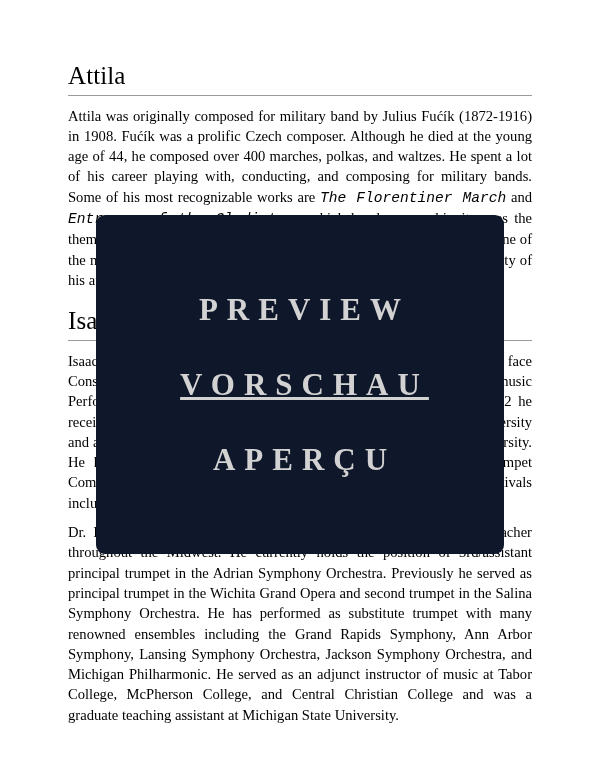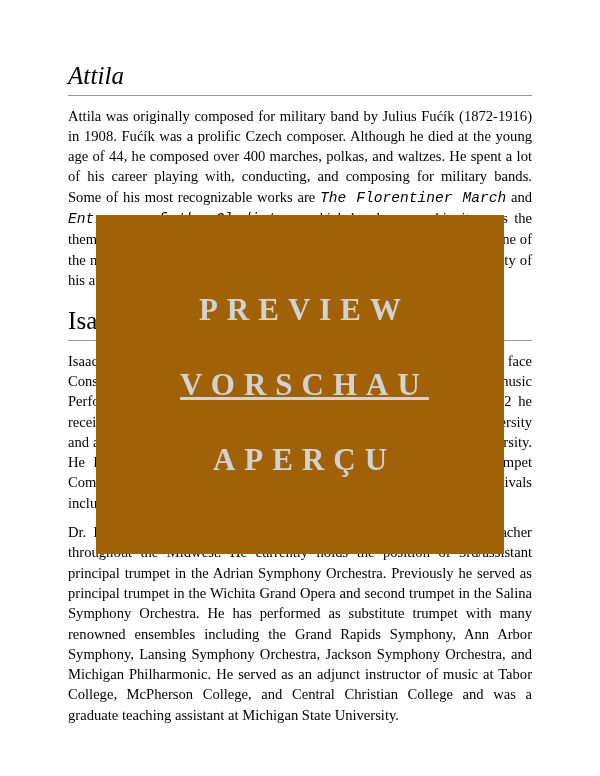--- a/index.html
+++ b/index.html
@@ -93,31 +93,31 @@
   }
 </style>
 </head>
 <body style="background: rgb(255, 255, 255); color: rgb(0, 0, 0);">
 
 <div class="page">
 
   <div class="content">
 
     <div class="section">
-      <h1 class="section-title" style="border-bottom-color: rgb(154, 154, 154); font-style: italic;">Attila</h1>
+      <h1 class="section-title" style="border-bottom-color: rgb(154, 154, 154);">Attila</h1>
       <p class="body-text first">Attila was originally composed for military band by Julius Fućík (1872-1916) in 1908. Fućík was a prolific Czech composer. Although he died at the young age of 44, he composed over 400 marches, polkas, and waltzes. He spent a lot of his career playing with, conducting, and composing for military bands. Some of his most recognizable works are <span class="italic">The Florentiner March</span> and <span class="italic">Entrance of the Gladiators</span> which has become ubiquitous as the theme for circus clowns. Attila was a fifth century ruler of the Huns and one of the most infamous and feared barbarians of the time, known for the ferocity of his attacks.</p>
     </div>
 
     <div class="section">
       <h1 class="section-title" style="border-bottom-color: rgb(154, 154, 154);">Isaac</h1>
       <p class="body-text first">Isaac is a trumpet player and music educator currently serving on the face Conservatory faculty. He completed his Doctor of Musical Arts in music Performance at Michigan State University, where in the spring of 2022 he received his degree. He earned a Master of Music from the State University and a Bachelor of Music in trumpet performance from am Carolina University. He has been a prize winner and finalist of 2019 International Trumpet Competition, and has received a full fellowship to attend summer festivals including the Kevin Colorado College Summer Music Festival.</p>
       <p class="body-text">Dr. Isaac maintains an active career as a performer, clinician, and teacher throughout the Midwest. He currently holds the position of 3rd/assistant principal trumpet in the Adrian Symphony Orchestra. Previously he served as principal trumpet in the Wichita Grand Opera and second trumpet in the Salina Symphony Orchestra. He has performed as substitute trumpet with many renowned ensembles including the Grand Rapids Symphony, Ann Arbor Symphony, Lansing Symphony Orchestra, Jackson Symphony Orchestra, and Michigan Philharmonic. He served as an adjunct instructor of music at Tabor College, McPherson College, and Central Christian College and was a graduate teaching assistant at Michigan State University.</p>
     </div>
 
   </div>
 
-  <div class="watermark-overlay" style="background: #a16207;">
+  <div class="watermark-overlay" style="background: #0f172a; border-radius: 9px;">
     <div class="watermark-line" style="color: rgb(210, 210, 210);">PREVIEW</div>
     <div class="watermark-line" style="color: rgb(210, 210, 210); text-decoration: underline;">VORSCHAU</div>
     <div class="watermark-line" style="color: rgb(210, 210, 210);">APERÇU</div>
   </div>
 
 </div>
 
 </body></html>

